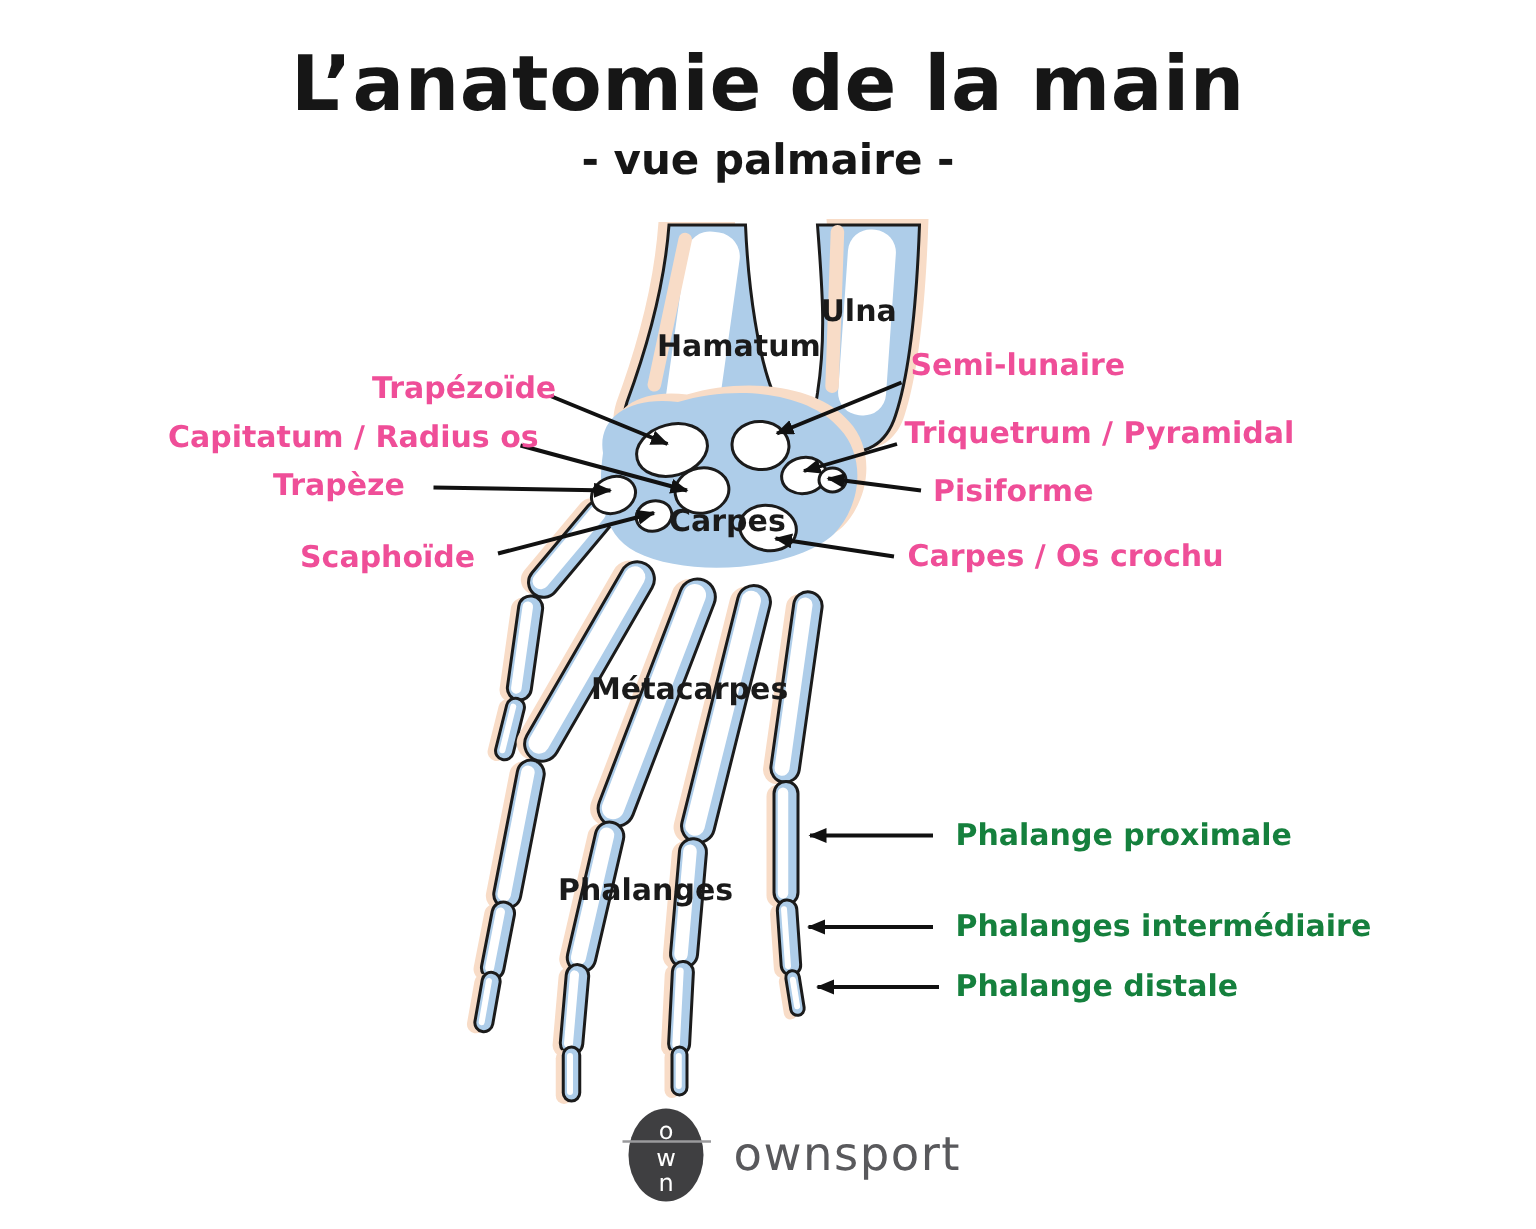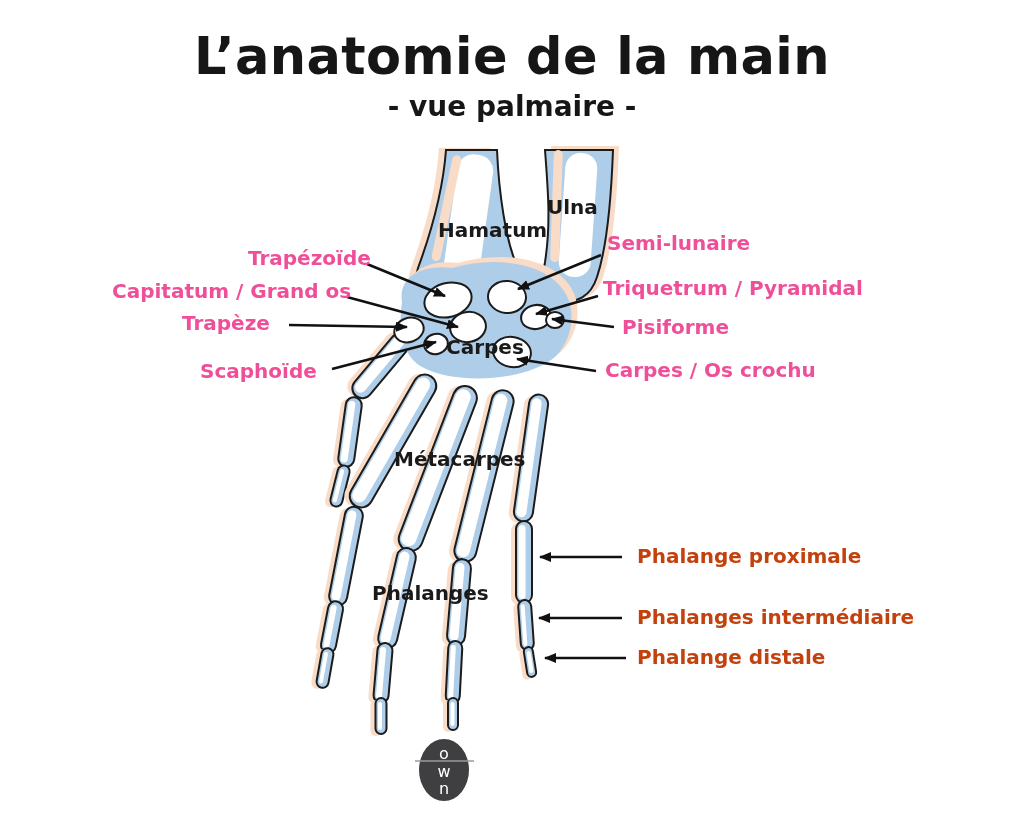--- a/index.html
+++ b/index.html
@@ -12,21 +12,21 @@
     font-size:51px;font-weight:800;color:#161616;letter-spacing:.4px;
   }
   .subtitle{
     position:absolute;top:90px;left:0;width:100%;text-align:center;
     font-size:28px;font-weight:800;color:#161616;
   }
   svg.stage{position:absolute;left:0;top:0}
   .lbl{position:absolute;font-weight:700;white-space:nowrap;line-height:1.05}
   .pink{color:#EF4E98;font-size:20px}
   .blk{color:#1a1a1a;font-size:20px}
-  .cyan{color:#c2410c;font-size:20px}
+  .cyan{color:#15803d;font-size:20px}
   .bone{fill:#AECDE9;stroke:#1b1b1b;stroke-width:2}
   .peach{fill:#F8DCC7}
   .hilite{fill:#ffffff}
   .carp{fill:#ffffff;stroke:#1b1b1b;stroke-width:2}
   .arrow{stroke:#111111;stroke-width:2.6;fill:none}
   .logo{position:absolute;left:414px;top:736px;display:flex;align-items:center;gap:13px}
   .wordmark{font-size:31px;font-weight:400;color:#59595c;letter-spacing:1px}
 </style>
 </head>
 <body>
@@ -183,21 +183,21 @@
   <line class="arrow" x1="596" y1="371" x2="517" y2="359" marker-end="url(#ah)"></line>
   <line class="arrow" x1="622" y1="557" x2="540" y2="557" marker-end="url(#ah)"></line>
   <line class="arrow" x1="622" y1="618" x2="539" y2="618" marker-end="url(#ah)"></line>
   <line class="arrow" x1="626" y1="658" x2="545" y2="658" marker-end="url(#ah)"></line>
 </svg>
 
 <div class="title">L’anatomie de la main</div>
 <div class="subtitle">- vue palmaire -</div>
 
 <div class="lbl pink" style="left:248px;top:248px">Trapézoïde</div>
-<div class="lbl pink" style="left:112px;top:281px">Capitatum / Grand os</div>
+<div class="lbl pink" style="left:112px;top:281px">Capitatum / Radius os</div>
 <div class="lbl pink" style="left:182px;top:313px">Trapèze</div>
 <div class="lbl pink" style="left:200px;top:361px">Scaphoïde</div>
 <div class="lbl pink" style="left:607px;top:233px">Semi-lunaire</div>
 <div class="lbl pink" style="left:603px;top:278px">Triquetrum / Pyramidal</div>
 <div class="lbl pink" style="left:622px;top:317px">Pisiforme</div>
 <div class="lbl pink" style="left:605px;top:360px">Carpes / Os crochu</div>
 <div class="lbl blk" style="left:438px;top:220px">Hamatum</div>
 <div class="lbl blk" style="left:547px;top:197px">Ulna</div>
 <div class="lbl blk" style="left:446px;top:337px">Carpes</div>
 <div class="lbl blk" style="left:394px;top:449px">Métacarpes</div>
@@ -207,13 +207,14 @@
 <div class="lbl cyan" style="left:637px;top:647px">Phalange distale</div>
 
 <div class="logo">
   <svg width="62" height="68" viewBox="0 0 62 68">
     <ellipse cx="30" cy="34" rx="25" ry="31" fill="#3f3f41"></ellipse>
     <line x1="1" y1="25" x2="60" y2="25" stroke="#9a9a9c" stroke-width="1.6"></line>
     <text x="30" y="23" text-anchor="middle" font-size="16" fill="#ffffff" font-weight="400">o</text>
     <text x="30" y="41" text-anchor="middle" font-size="16" fill="#ffffff" font-weight="400">w</text>
     <text x="30" y="58" text-anchor="middle" font-size="16" fill="#ffffff" font-weight="400">n</text>
   </svg>
+  <span class="wordmark">ownsport</span>
 </div>
 
 </body></html>

